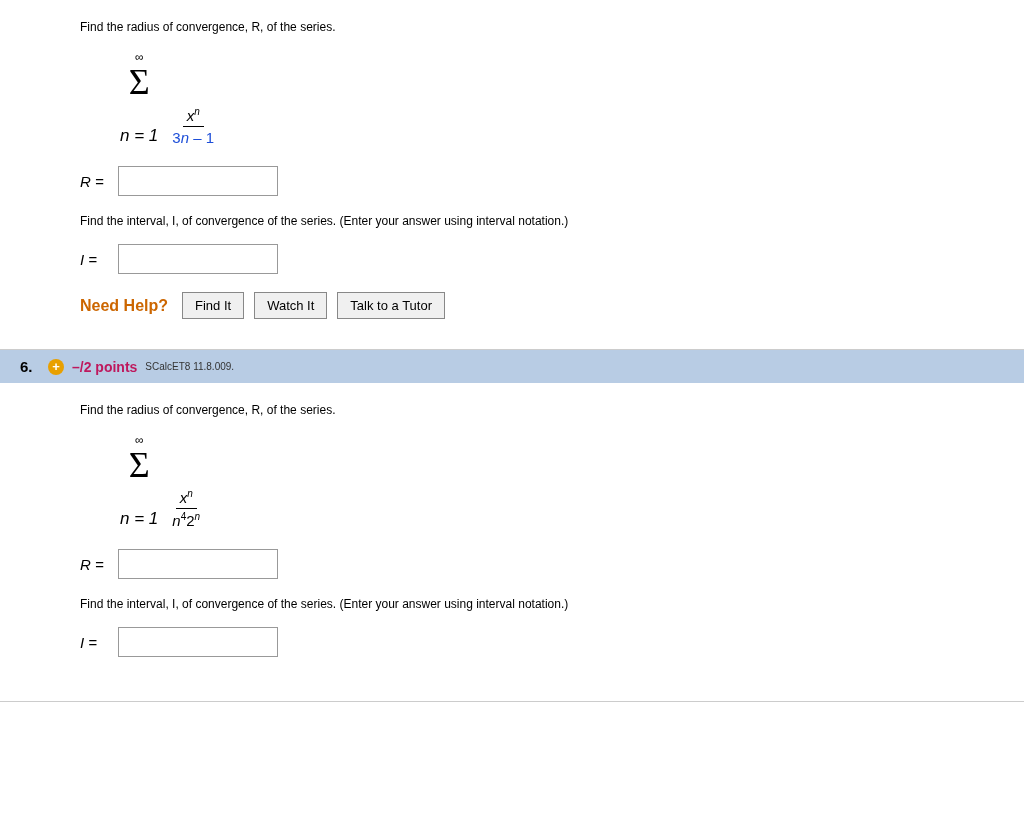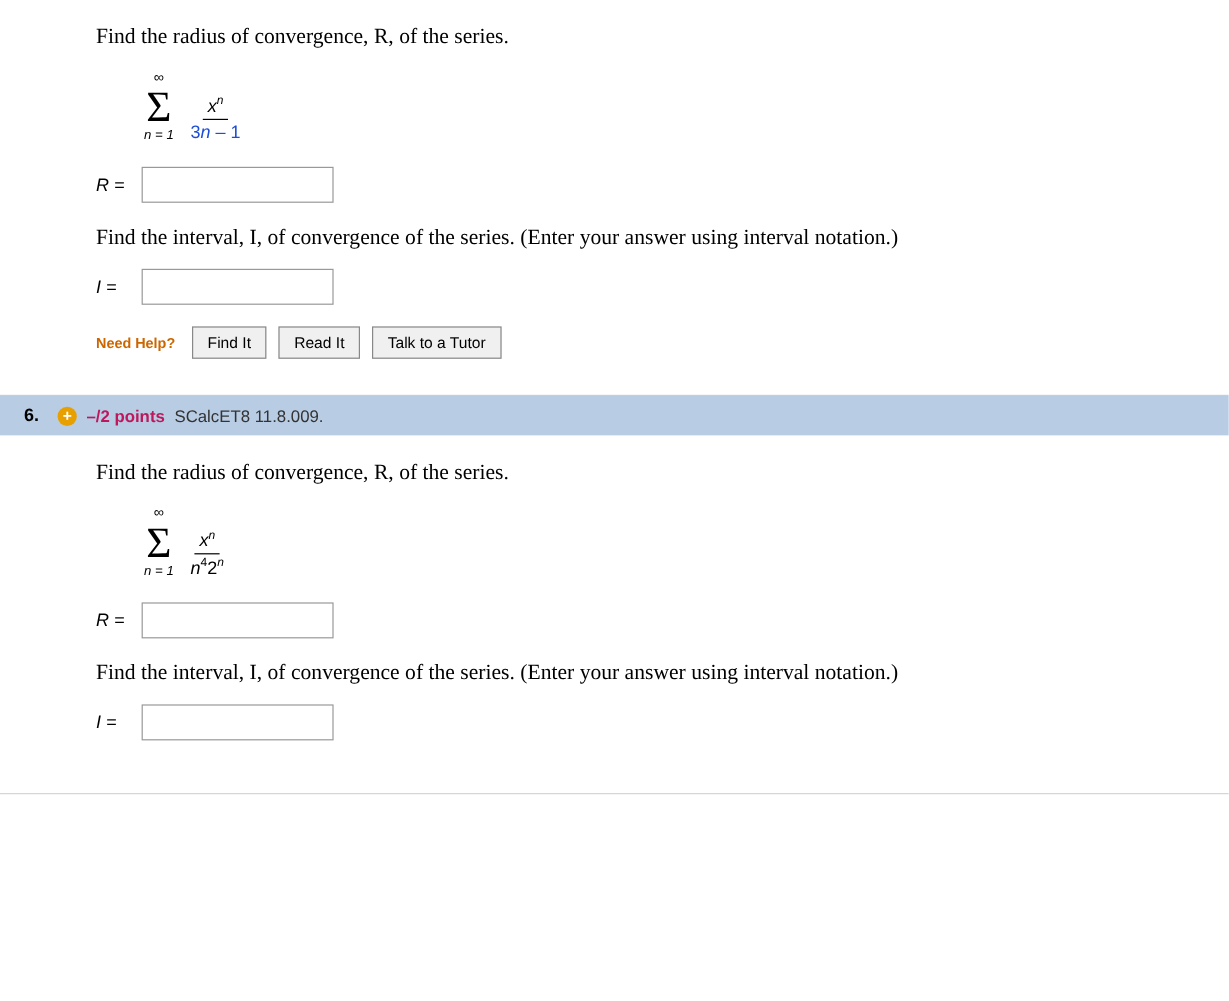--- a/index.html
+++ b/index.html
@@ -10,23 +10,22 @@
       color: #000;
     }
 
     .problem-section {
       background: #fff;
       padding: 20px 60px 30px 80px;
       border-bottom: 1px solid #ccc;
     }
 
     .problem-text {
-      font-size: 18px;
+      font-size: 12px;
       margin-bottom: 16px;
-      font-family: Liberation Serif, serif;
     }
 
     .math-display {
       display: flex;
       align-items: flex-end;
       margin: 10px 0 20px 40px;
     }
 
     .sigma-block {
       display: inline-flex;
@@ -36,22 +35,23 @@
       font-size: 13px;
     }
 
     .sigma-symbol {
       font-size: 36px;
       line-height: 1;
       font-family: serif;
     }
 
     .sigma-bottom {
-      font-size: 11px;
+      font-size: 17px;
       font-style: italic;
+      margin-top: 26px;
     }
 
     .fraction {
       display: inline-flex;
       flex-direction: column;
       align-items: center;
       margin-left: 4px;
       margin-top: 12px;
     }
 
@@ -92,21 +92,21 @@
     .need-help-row {
       display: flex;
       align-items: center;
       gap: 10px;
       margin-top: 18px;
     }
 
     .need-help-label {
       color: #cc6600;
       font-weight: bold;
-      font-size: 12px;
+      font-size: 16px;
       margin-right: 4px;
     }
 
     .help-button {
       border: 1px solid #888;
       background: #f0f0f0;
       padding: 5px 12px;
       font-size: 13px;
       cursor: pointer;
       font-family: Arial, sans-serif;
@@ -142,21 +142,21 @@
     }
 
     .points-text {
       color: #be185d;
       font-weight: bold;
       font-size: 14px;
     }
 
     .ref-text {
       color: #333;
-      font-size: 14px;
+      font-size: 10px;
     }
 
     .sigma-top {
       font-size: 12px;
     }
 
     sup {
       font-size: 10px;
       vertical-align: super;
     }
@@ -197,21 +197,21 @@
   <p class="problem-text" style="margin-top:18px;">Find the interval, I, of convergence of the series. (Enter your answer using interval notation.)</p>
 
   <div class="answer-row">
     <span class="answer-label">I =</span>
     <input class="answer-input" type="text" style="">
   </div>
 
   <div class="need-help-row">
     <span class="need-help-label">Need Help?</span>
     <button class="help-button">Find It</button>
-    <button class="help-button">Read It</button>
+    <button class="help-button">Watch It</button>
     <button class="help-button">Talk to a Tutor</button>
   </div>
 </div>
 
 <div class="section-header">
   <span class="section-number">6.</span>
   <span class="plus-icon">+</span>
   <span class="points-text">–/2 points</span>
   <span class="ref-text">SCalcET8 11.8.009.</span>
 </div>

